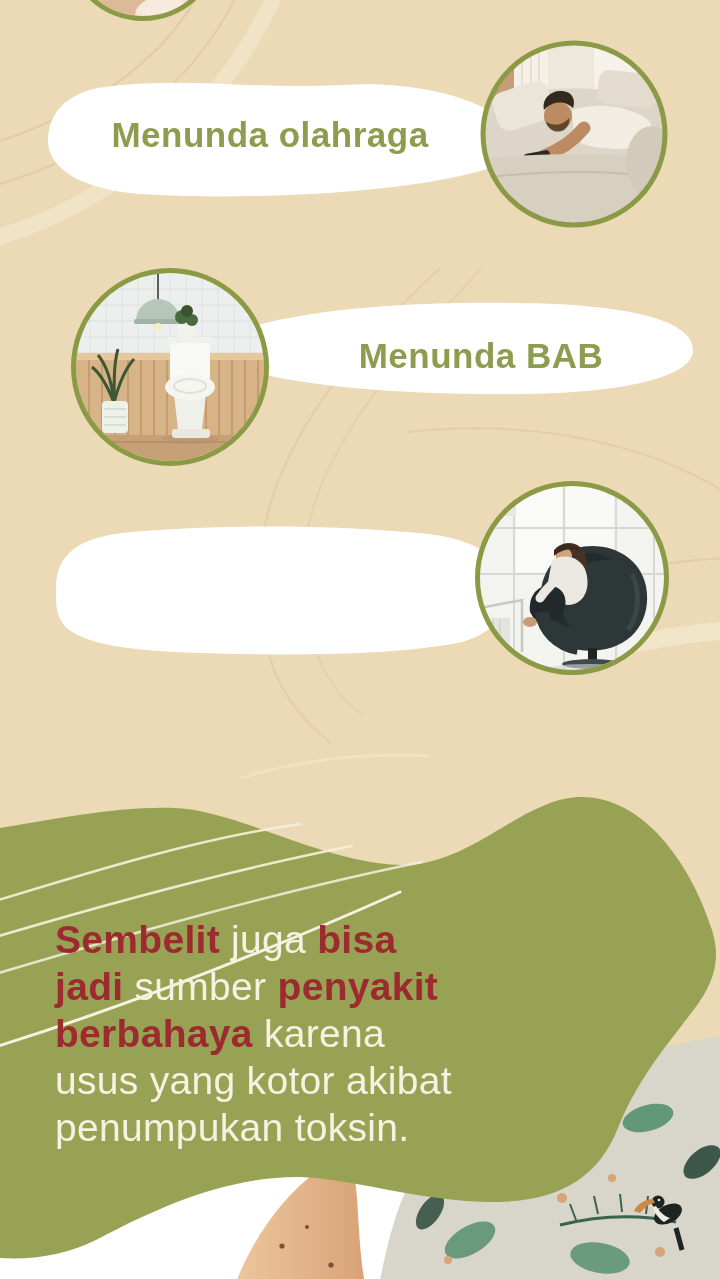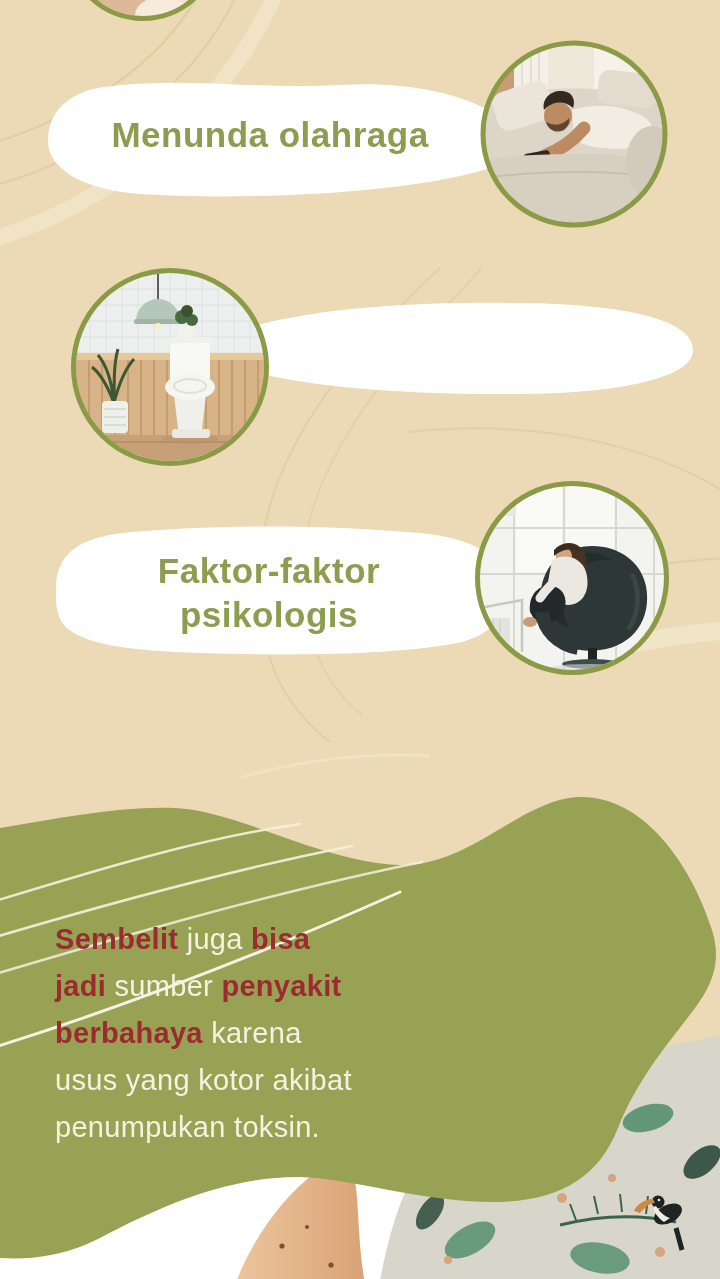--- a/index.html
+++ b/index.html
@@ -11,21 +11,21 @@
   #bg-svg{position:absolute;inset:0;display:block;}
   .pill-title{
     position:absolute;color:#8d9d4f;font-weight:700;text-align:center;
     letter-spacing:.5px;line-height:44px;font-size:35px;
   }
   #title-1{left:58px;top:113px;width:424px;}
   #title-2{left:300px;top:334px;width:362px;}
   #title-3{left:73px;top:549px;width:392px;}
   #message{
     position:absolute;left:55px;top:916px;width:630px;
-    font-size:29px;line-height:47px;letter-spacing:.3px;
+    font-size:39px;line-height:47px;letter-spacing:.3px;
   }
   #message .seg{color:#f7f1e1;font-weight:400;}
   #message .seg-em{color:#9c2b30;font-weight:700;}
 </style>
 </head>
 <body>
 
 <div id="poster">
 
 <svg id="bg-svg" width="720" height="1279" viewBox="0 0 720 1279">
@@ -236,16 +236,16 @@
         <rect x="16" y="70" width="9" height="14" fill="#1e2525"></rect>
         <ellipse cx="20" cy="86" rx="30" ry="5" fill="#3f4a4a"></ellipse>
         <ellipse cx="18" cy="90" rx="40" ry="4" fill="#d3d8d5" opacity="0.6"></ellipse>
       </g>
     </g>
     <circle cx="572" cy="578" r="94.5" fill="none" stroke="#8a9a45" stroke-width="5"></circle>
   </g>
 </svg>
 
   <div class="pill-title" id="title-1">Menunda olahraga</div>
-  <div class="pill-title" id="title-3">Faktor-faktor psikologis</div>
+  <div class="pill-title" id="title-2">Menunda BAB</div>
 
   <div id="message"><span class="seg-em">Sembelit</span><span class="seg"> juga </span><span class="seg-em">bisa</span><br><span class="seg-em">jadi</span><span class="seg"> sumber </span><span class="seg-em">penyakit</span><br><span class="seg-em">berbahaya</span><span class="seg"> karena</span><br><span class="seg">usus yang kotor akibat</span><br><span class="seg">penumpukan toksin.</span></div>
 </div>
 
 </body></html>

